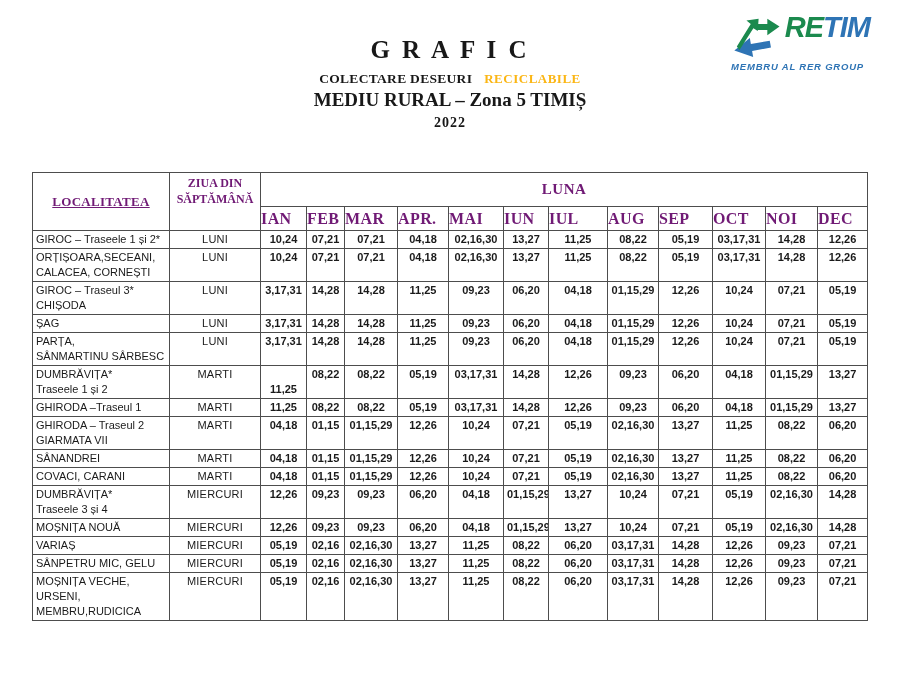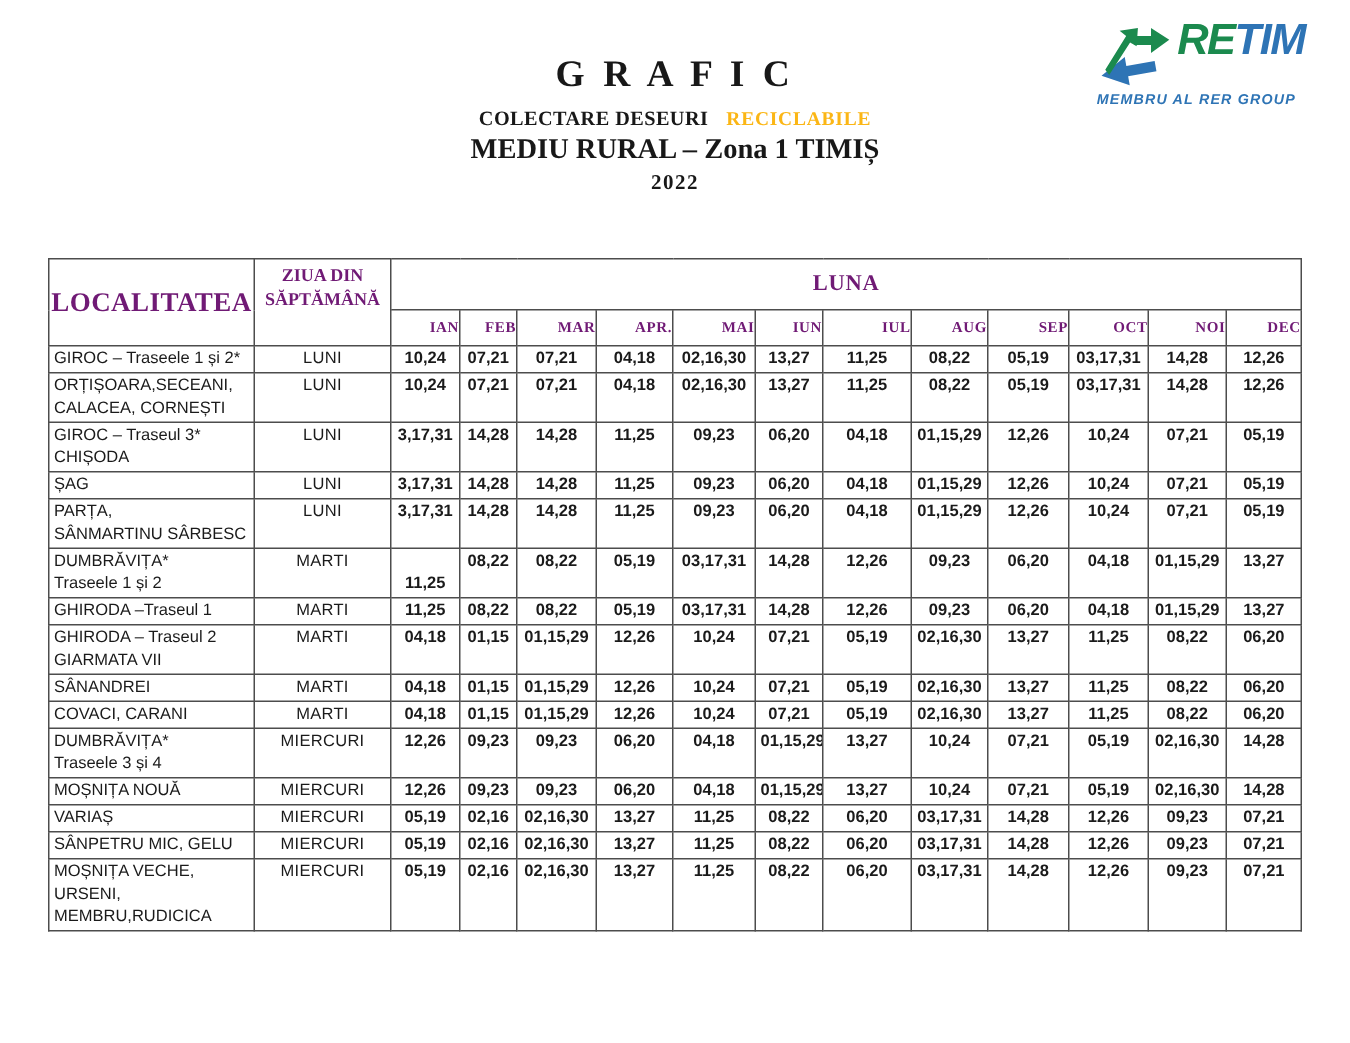--- a/index.html
+++ b/index.html
@@ -23,41 +23,41 @@
   .retim { font-style:italic; font-weight:bold; font-size:29px; line-height:1.1; letter-spacing:-1px; font-family:"Liberation Sans", sans-serif; }
   .re { color:#1B8A4E; } .tim { color:#2E74B5; }
   .tagline { color:#2E74B5; font-style:italic; font-weight:bold; font-size:9.5px;
              letter-spacing:0.8px; text-align:right; margin-top:1px; padding-right:6px; }
 
   
   table.schedule { position:absolute; left:32px; top:172px; width:836px;
                    border-collapse:collapse; table-layout:fixed; }
   .schedule th, .schedule td { border:1px solid #4d4d4d; overflow:hidden; }
   .schedule thead th { font-family:"Liberation Serif", serif; font-weight:bold; color:#701a75; }
-  th.loc-h  { font-size:18px; vertical-align:middle; text-align:center; letter-spacing:0.3px; }
+  th.loc-h  { font-size:13px; vertical-align:middle; text-align:center; letter-spacing:0.3px;text-decoration:underline; }
   th.day-h  { font-size:12px; vertical-align:top; padding-top:3px; text-align:center;
               white-space:pre-line; line-height:1.3; }
   th.luna-h { font-size:15px; height:34px; text-align:center; letter-spacing:0.5px; }
-  th.month  { font-size:10px; height:24px; text-align:right; letter-spacing:0.4px; }
+  th.month  { font-size:16px; height:24px; text-align:left; letter-spacing:0.4px; }
   .schedule tbody td { font-size:11px; vertical-align:top; padding:1px 3px; line-height:15px; }
   td.loc { text-align:left; white-space:pre-line; padding-right:7px; font-size:11.5px; }
   td.day { text-align:center; letter-spacing:0.2px; }
   td.val { text-align:center; font-weight:bold; white-space:pre-line; }
 </style>
 </head>
 <body>
 
 <div class="page">
 
   <div class="title-block">
     <div class="t1">G R A F I C</div>
     <div class="t2">
       <span>COLECTARE DESEURI</span><span class="hl">RECICLABILE</span>
     </div>
-    <div class="t3">MEDIU  RURAL – Zona 1 TIMIȘ</div>
+    <div class="t3">MEDIU  RURAL – Zona 5 TIMIȘ</div>
     <div class="t4">2022</div>
   </div>
 
   <div class="logo">
     <div class="logo-row">
       <svg class="logo-icon" viewBox="0 0 62 50">
         <g transform="rotate(-10 26 38)">
           <path d="M48 33 L26 33 L26 26 L6 37 L26 48 L26 41 L48 41 Z" fill="#2E74B5"></path>
         </g>
         <path d="M12 40 L28 15 L33 18 L34 4 L20 6 L25 10 L9 36 Z" fill="#1B8A4E"></path>

